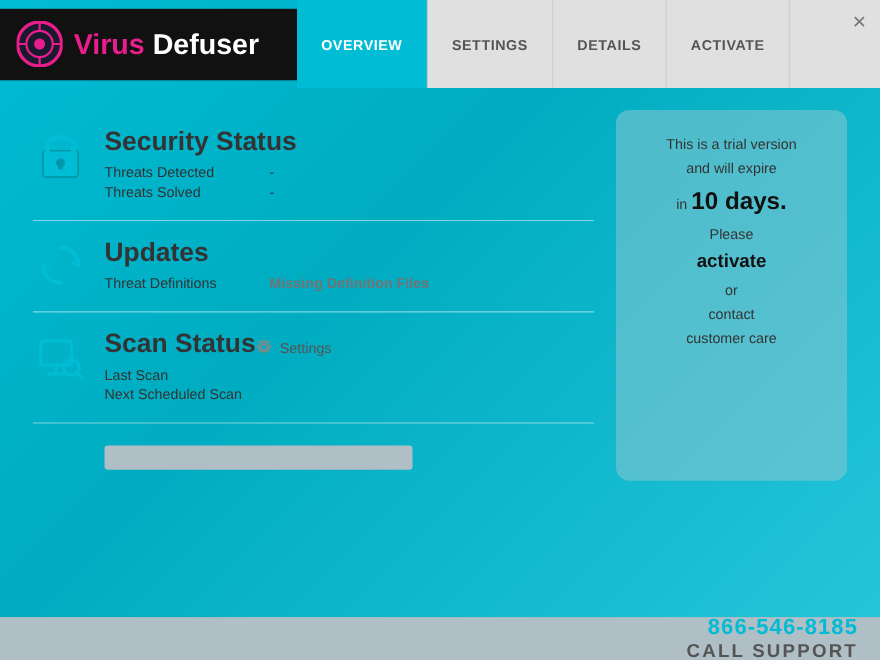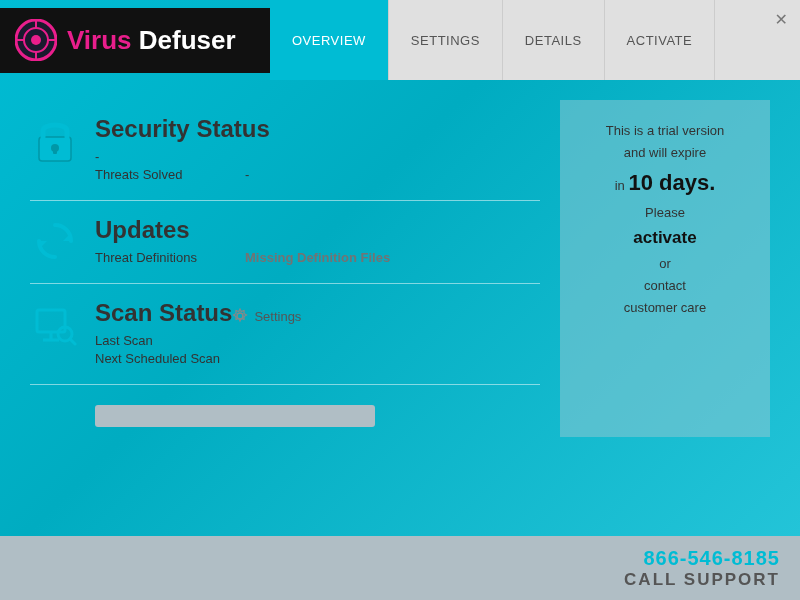--- a/index.html
+++ b/index.html
@@ -58,21 +58,21 @@
       flex: 1;
       background: #e0e0e0;
     }
 
     .nav-tab {
       padding: 0 22px;
       height: 80px;
       display: flex;
       align-items: center;
       font-size: 13px;
-      font-weight: normal;
+      font-weight: bold;
       letter-spacing: 0.5px;
       color: #555;
       cursor: pointer;
       border-right: 1px solid #ccc;
     }
 
     .nav-tab.active {
       background: #00bcd4;
       color: #fff;
     }
@@ -165,21 +165,21 @@
     #progress-fill {
       height: 100%;
       width: 0%;
       background: #26c6da;
     }
 
     
     #right-panel {
       width: 210px;
       background: rgba(150,200,210,0.5);
-      border-radius: 0;
+      border-radius: 12px;
       padding: 20px 18px;
       display: flex;
       flex-direction: column;
       align-items: center;
       text-align: center;
       margin-top: 0;
       min-height: 240px;
     }
 
     #trial-text {
@@ -199,21 +199,21 @@
       font-weight: bold;
       color: #111;
     }
 
     
     #footer {
       position: absolute;
       bottom: 0;
       left: 0;
       right: 0;
-      height: 64px;
+      height: 39px;
       background: #b0bec5;
       display: flex;
       flex-direction: column;
       align-items: flex-end;
       justify-content: center;
       padding-right: 20px;
     }
 
     #phone-number {
       font-size: 20px;
@@ -273,20 +273,21 @@
         <svg width="44" height="50" viewBox="0 0 44 50">
           <rect x="6" y="22" width="32" height="24" rx="3" fill="#00bcd4" stroke="#0097a7" stroke-width="1.5"></rect>
           <path d="M10 22 V16 C10 8 34 8 34 16 V22" fill="none" stroke="#00bcd4" stroke-width="5" stroke-linecap="round"></path>
           <circle cx="22" cy="33" r="4" fill="#0097a7"></circle>
           <rect x="20" y="33" width="4" height="6" rx="1" fill="#0097a7"></rect>
         </svg>
       </div>
       <div class="section-body">
         <div class="section-title">Security Status</div>
         <div class="section-row">
+          <span class="section-row-label">Threats Detected</span>
           <span class="section-row-value">-</span>
         </div>
         <div class="section-row">
           <span class="section-row-label">Threats Solved</span>
           <span class="section-row-value">-</span>
         </div>
       </div>
     </div>
 
     <div class="section">

